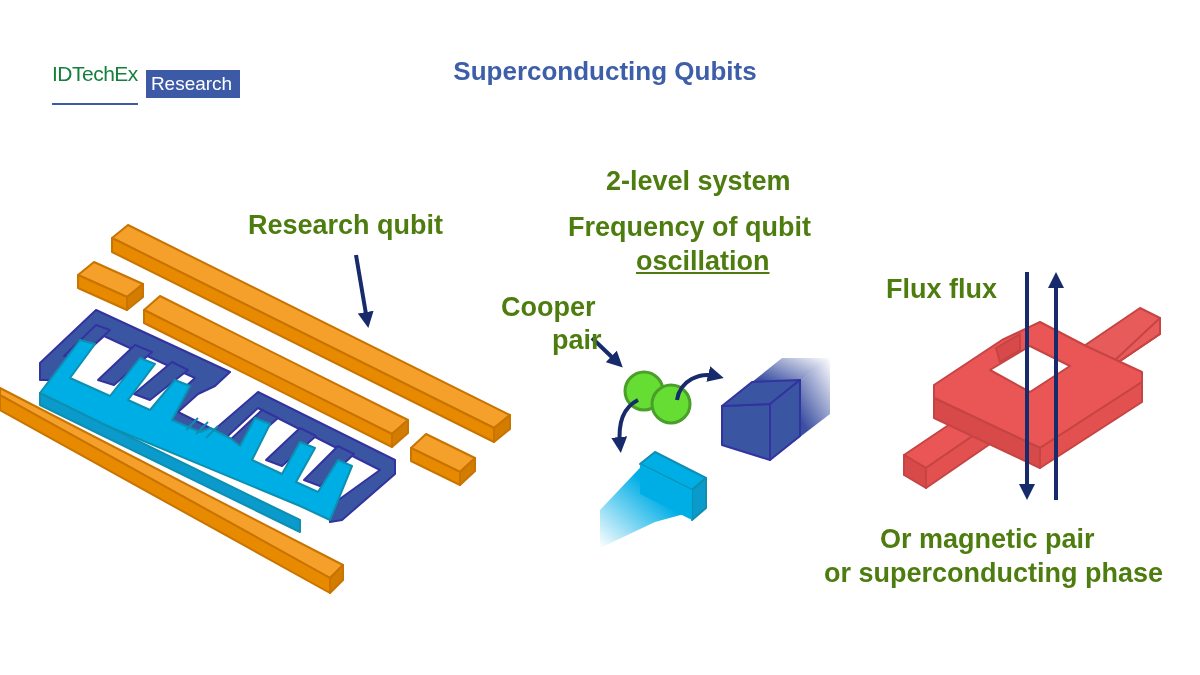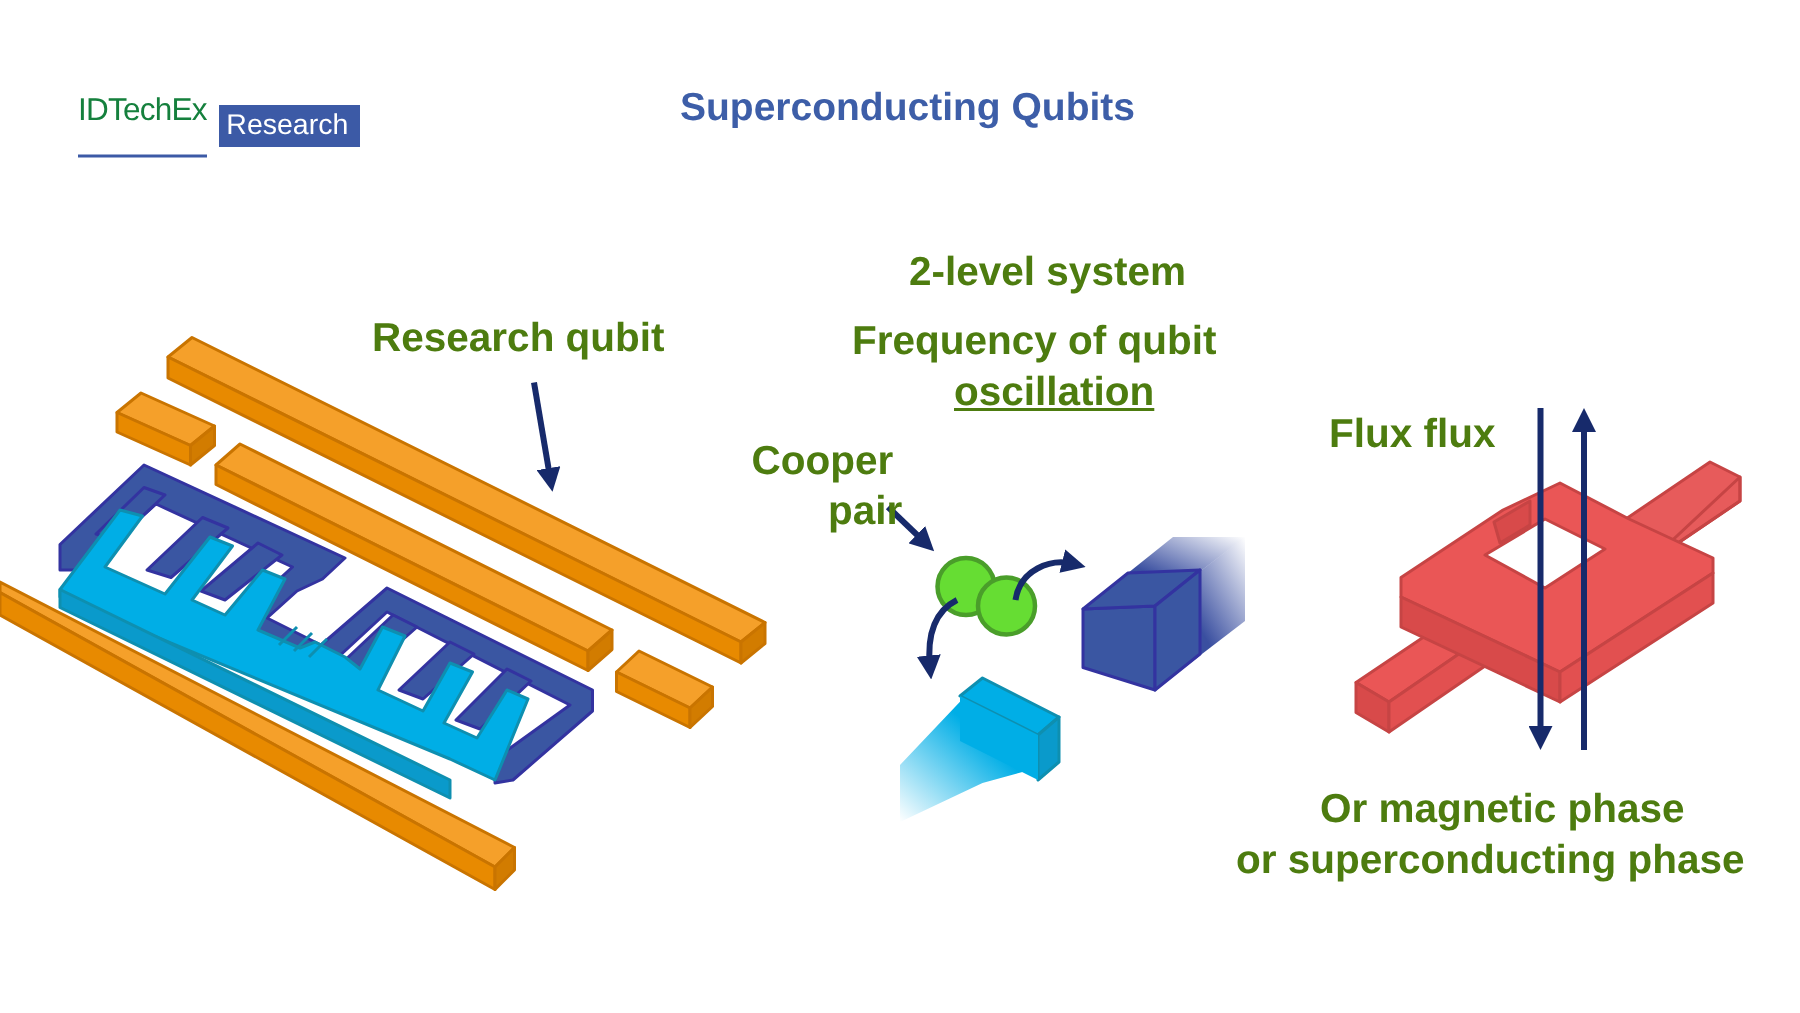--- a/index.html
+++ b/index.html
@@ -143,14 +143,14 @@
   <line x1="1056" y1="500" x2="1056" y2="280" stroke="#172a6b" stroke-width="4" marker-end="url(#ah)"></line>
 </svg>
 
 <div class="lbl" style="left:248px;top:208px;">Research qubit</div>
 <div class="lbl" style="left:606px;top:164px;">2-level system</div>
 <div class="lbl" style="left:568px;top:210px;">Frequency of qubit</div>
 <div class="lbl" style="left:636px;top:244px;text-decoration:underline;">oscillation</div>
 <div class="lbl" style="left:501px;top:290px;">Cooper</div>
 <div class="lbl" style="left:528px;top:323px;margin-left:24px;">pair</div>
 <div class="lbl" style="left:886px;top:272px;">Flux flux</div>
-<div class="lbl" style="left:880px;top:522px;">Or magnetic phase</div>
+<div class="lbl" style="left:880px;top:522px;">Or magnetic pair</div>
 <div class="lbl" style="left:824px;top:556px;text-align:right;">or superconducting phase</div>
 
 </body></html>

